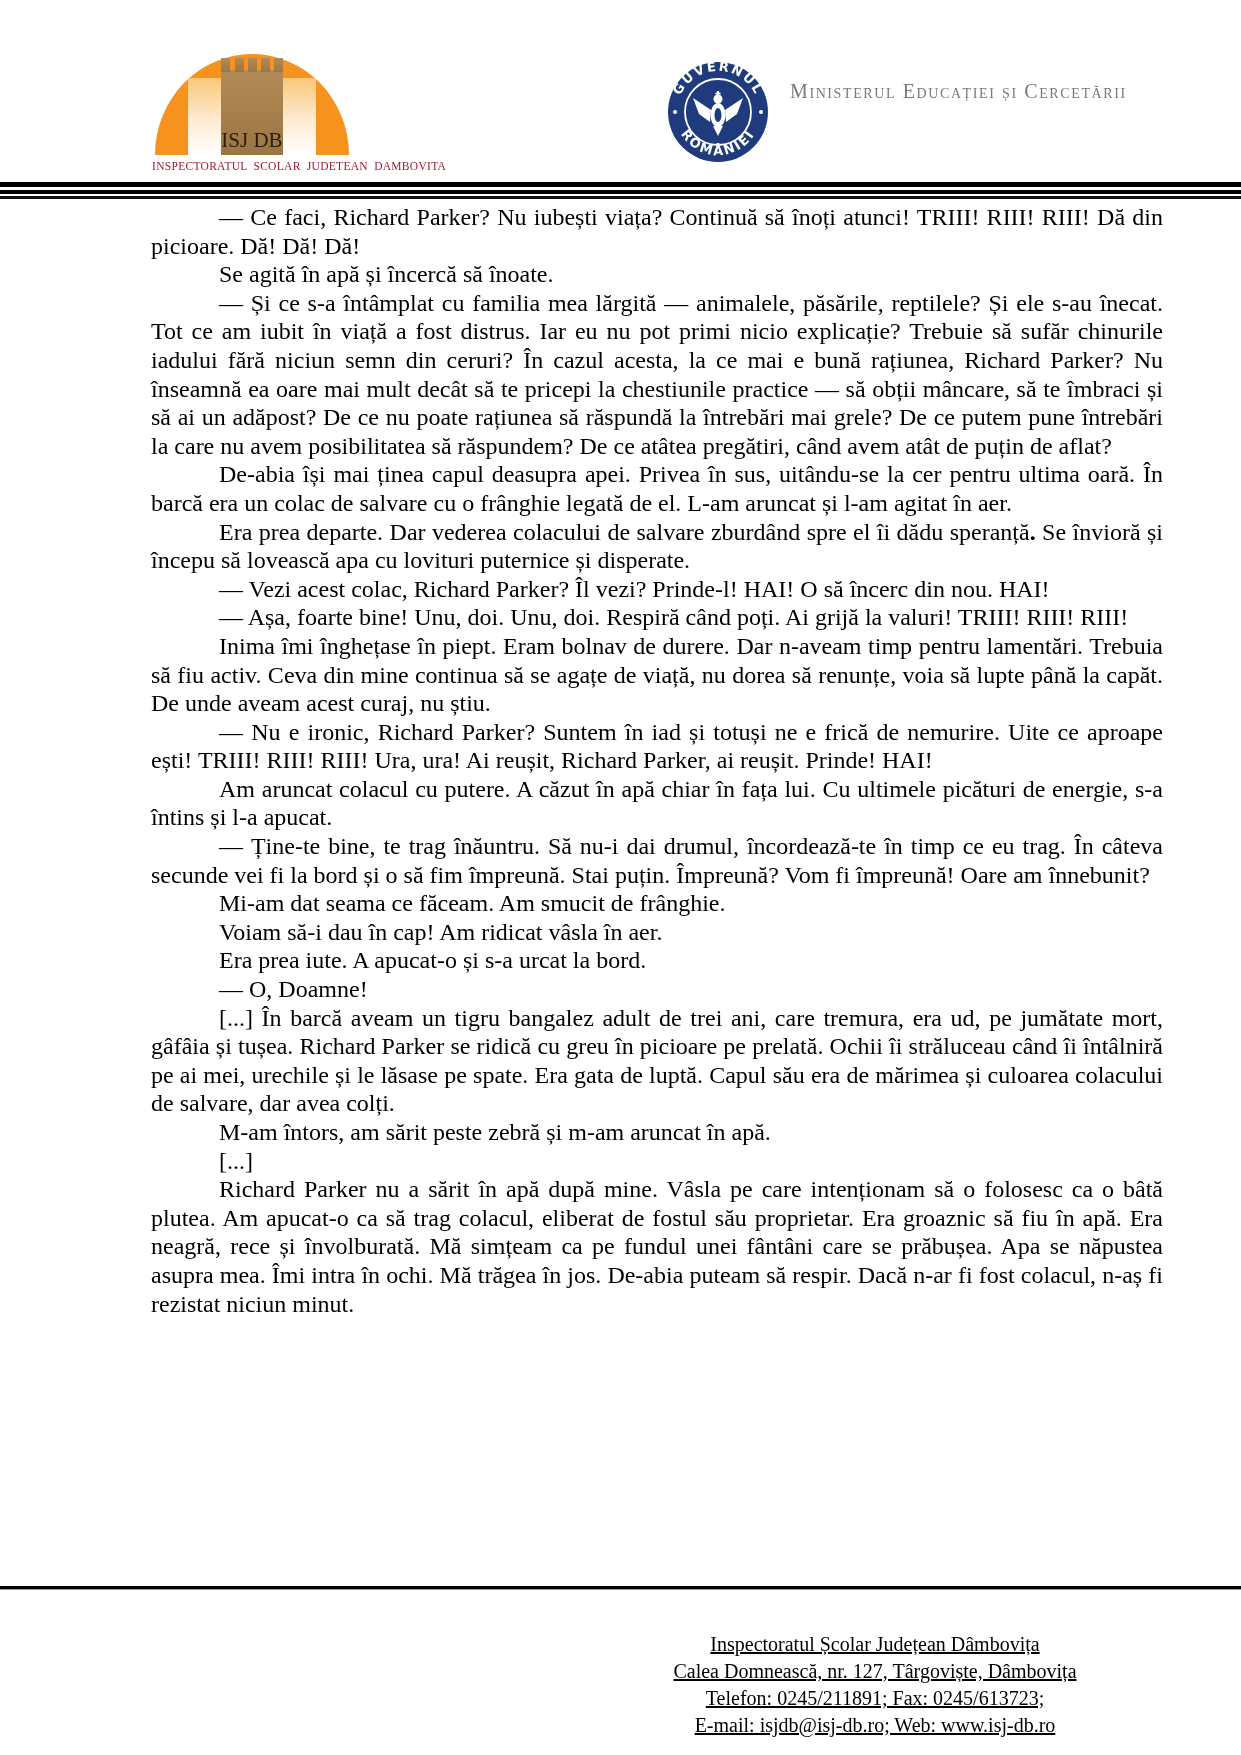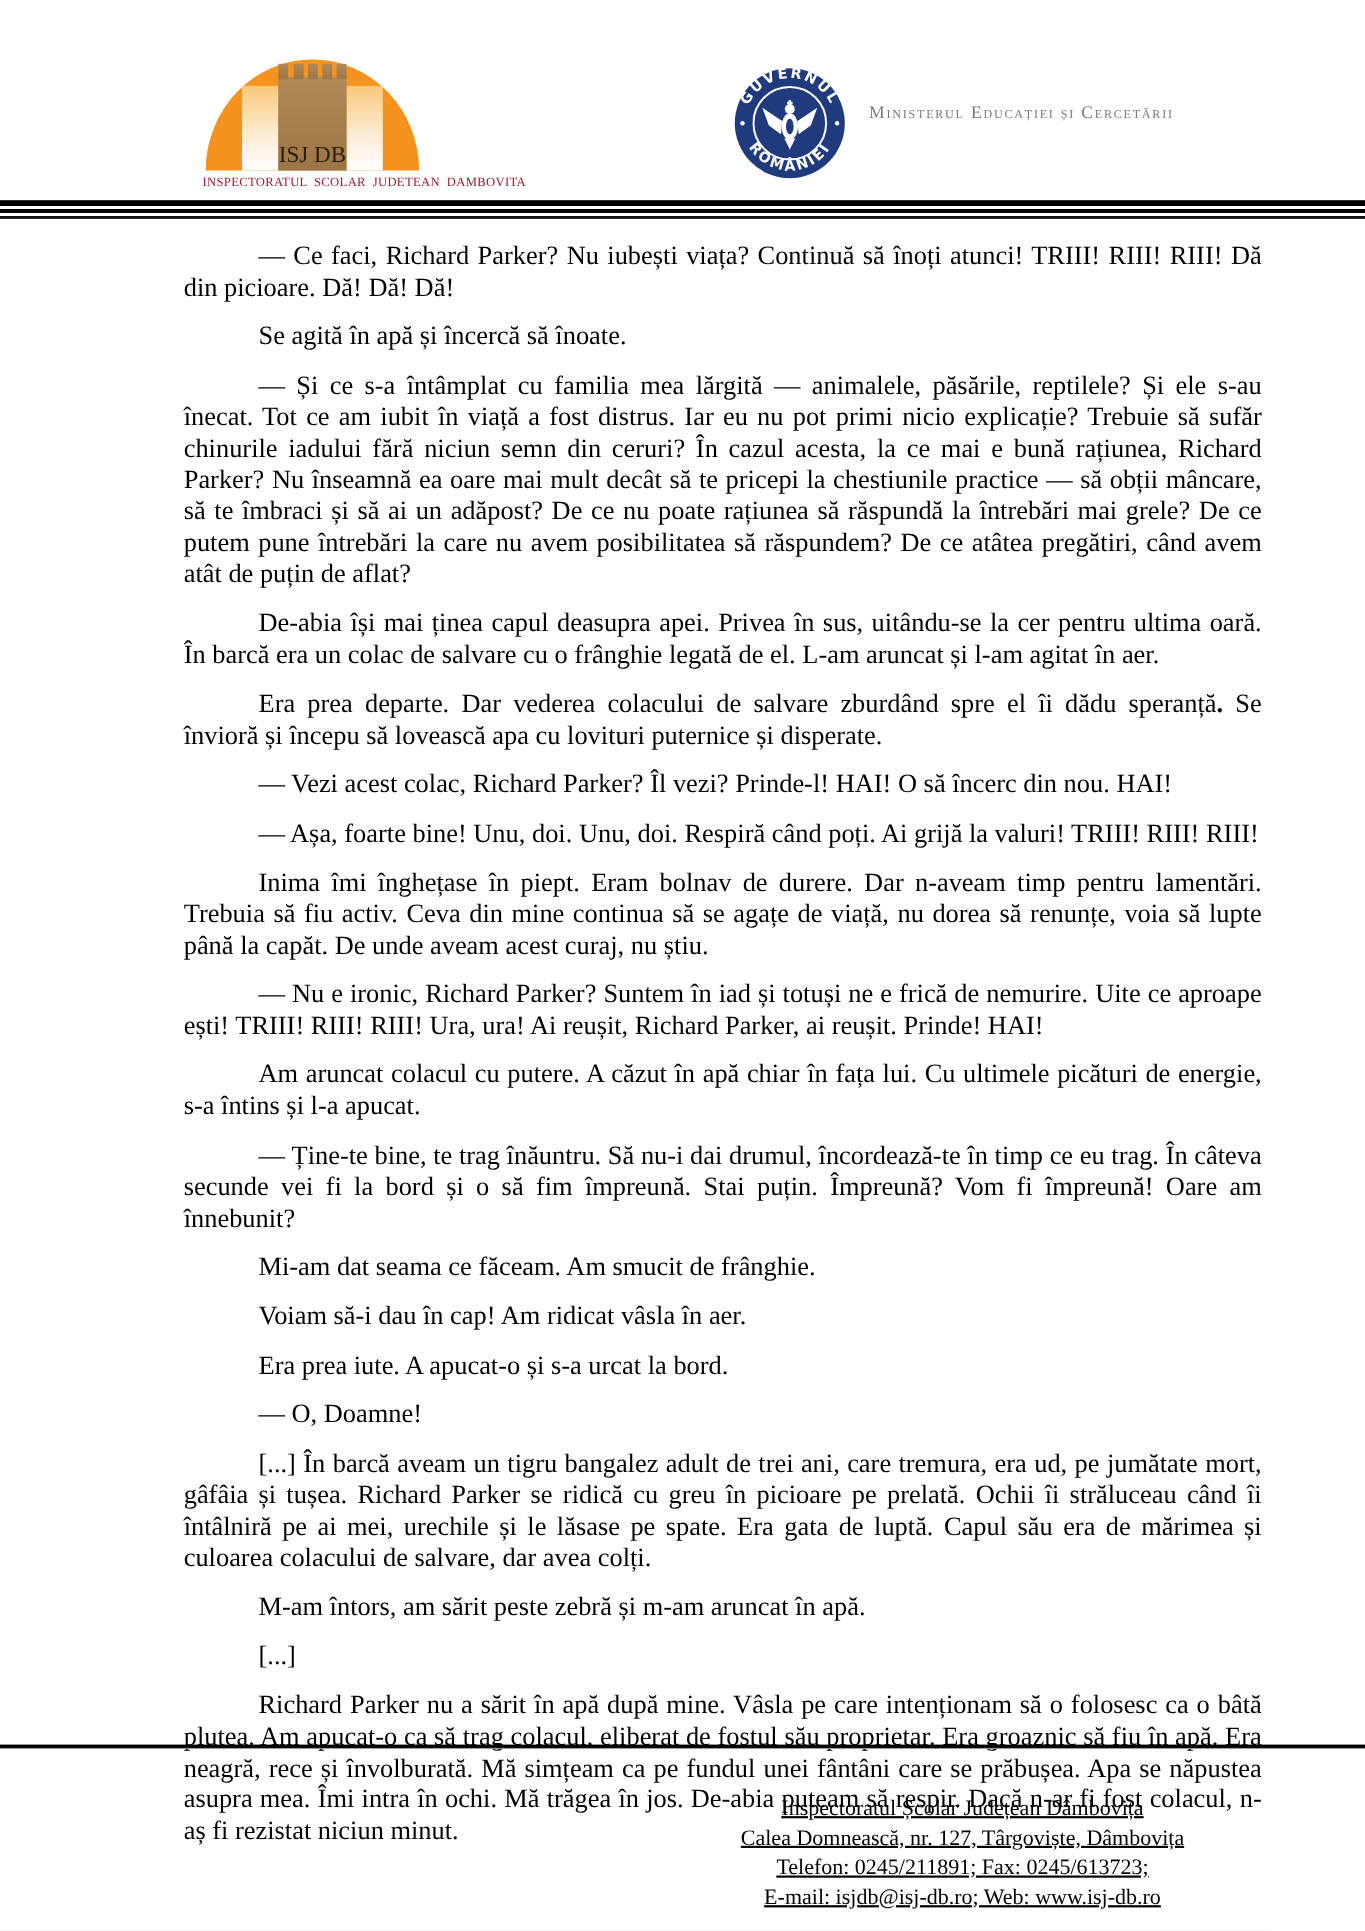--- a/index.html
+++ b/index.html
@@ -2,46 +2,46 @@
 <html><head>
 <meta charset="utf-8">
 <style>
   html,body{margin:0;padding:0;background:#e8e8e8;}
   .page{
     position:relative;width:1241px;height:1755px;margin:0 auto;
     background:#ffffff;overflow:hidden;
     font-family:"Liberation Serif","DejaVu Serif",serif;color:#000;
   }
   
-  .isj-logo{position:absolute;left:152px;top:48px;width:200px;height:128px;margin-left:32px;}
+  .isj-logo{position:absolute;left:152px;top:48px;width:200px;height:128px;}
   .isj-caption{
     position:absolute;left:0;top:112px;width:200px;text-align:right;
     font-size:11.5px;letter-spacing:.3px;word-spacing:3px;color:#9c1c30;white-space:nowrap;
   }
   .gov-seal{position:absolute;left:666px;top:60px;width:104px;height:104px;}
   .ministry{
-    position:absolute;left:790px;top:94px;width:420px;
-    font-size:16px;font-variant:small-caps;letter-spacing:1.6px;color:#7a7a7a;
+    position:absolute;left:790px;top:80px;width:420px;
+    font-size:20px;font-variant:small-caps;letter-spacing:1.6px;color:#7a7a7a;
     white-space:nowrap;
   }
   .header-rule{
     position:absolute;left:0;top:182px;width:1241px;height:17px;
     background:linear-gradient(to bottom,
       #000 0px,#000 5px,
       #fff 5px,#fff 8px,
       #000 8px,#000 12px,
       #fff 12px,#fff 14px,
       #111 14px,#111 17px);
   }
   
   .doc-body{
     position:absolute;left:151px;top:203px;width:1012px;
     font-size:24px;line-height:28.6px;
   }
-  .doc-body p{margin:16px;text-indent:68px;text-align:justify;}
+  .doc-body p{margin:0;text-indent:68px;text-align:justify;}
   .doc-body span.bold{font-weight:bold;}
   
   .footer-rule{
     position:absolute;left:0;top:1586px;width:1241px;height:3px;background:#000;
     border-bottom:1px solid #9a9a9a;
   }
   .footer-block{
     position:absolute;left:525px;top:1631px;width:700px;
     text-align:center;font-size:20px;line-height:27px;text-decoration:underline;
   }

